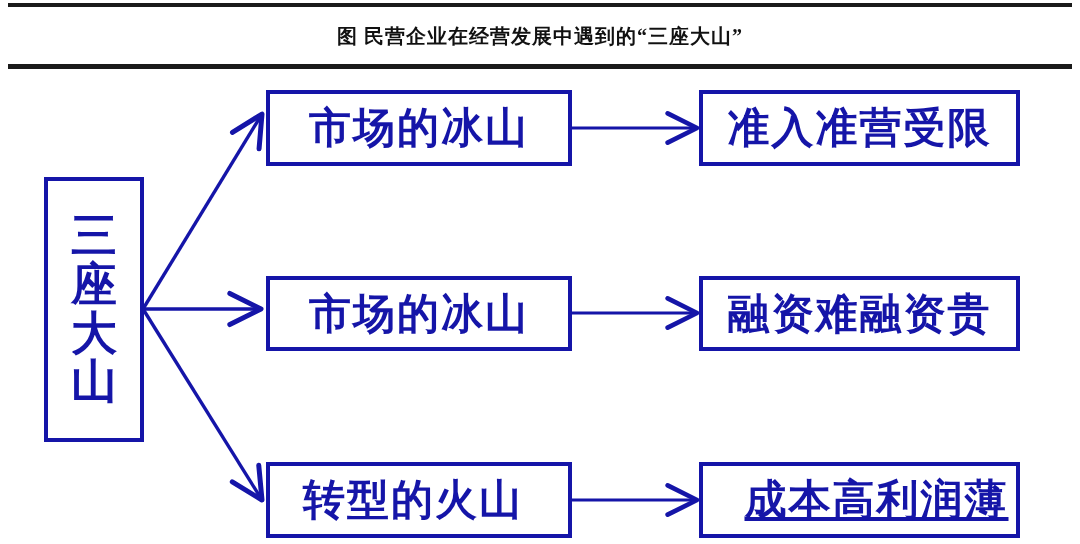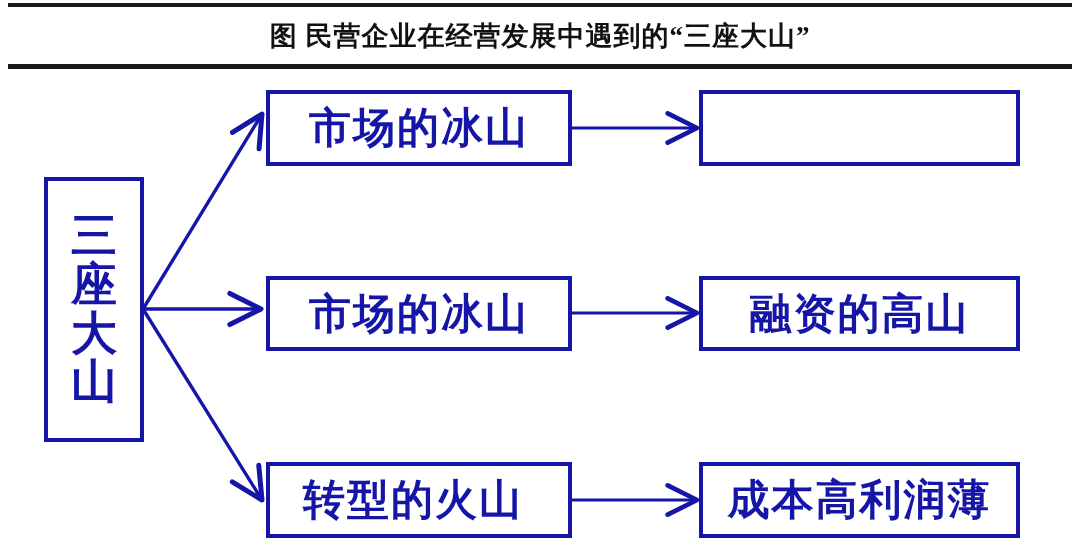--- a/index.html
+++ b/index.html
@@ -28,21 +28,21 @@
   }
   .rule-top   { top: 3px;  height: 4px; }
   .rule-bottom{ top: 64px; height: 5px; }
 
   .title {
     position: absolute;
     left: 0;
     top: 16px;
     width: 1080px;
     text-align: center;
-    font-size: 27px;
+    font-size: 20px;
     line-height: 40px;
     letter-spacing: 1px;
     color: #111111;
     font-weight: 600;
     font-family: "Liberation Serif", "DejaVu Serif", serif;
     white-space: nowrap;
   }
 
   
   #canvas {
@@ -119,16 +119,17 @@
     <span>三</span>
     <span>座</span>
     <span>大</span>
     <span>山</span>
   </div>
 
   <div class="box-label mid-label" style="left:268px; top:92px; width:302px; height:72px;">市场的冰山</div>
   <div class="box-label mid-label" style="left:268px; top:278px; width:302px; height:71px;">市场的冰山</div>
   <div class="box-label mid-label" style="left:262px; top:464px; width:302px; height:72px;">转型的火山</div>
 
-  <div class="box-label right-label" style="left:701px; top:278px; width:317px; height:71px;">融资的高山</div>
-  <div class="box-label right-label" style="left:701px; top:464px; width:317px; height:72px;">成本高利润薄</div>
+  <div class="box-label right-label" style="left:701px; top:92px; width:317px; height:72px;">准入准营受限</div>
+  <div class="box-label right-label" style="left:701px; top:278px; width:317px; height:71px;">融资难融资贵</div>
+  <div class="box-label right-label" style="left:718px; top:464px; width:317px; height:72px;text-decoration:underline;">成本高利润薄</div>
 
 </div>
 
 </body></html>

